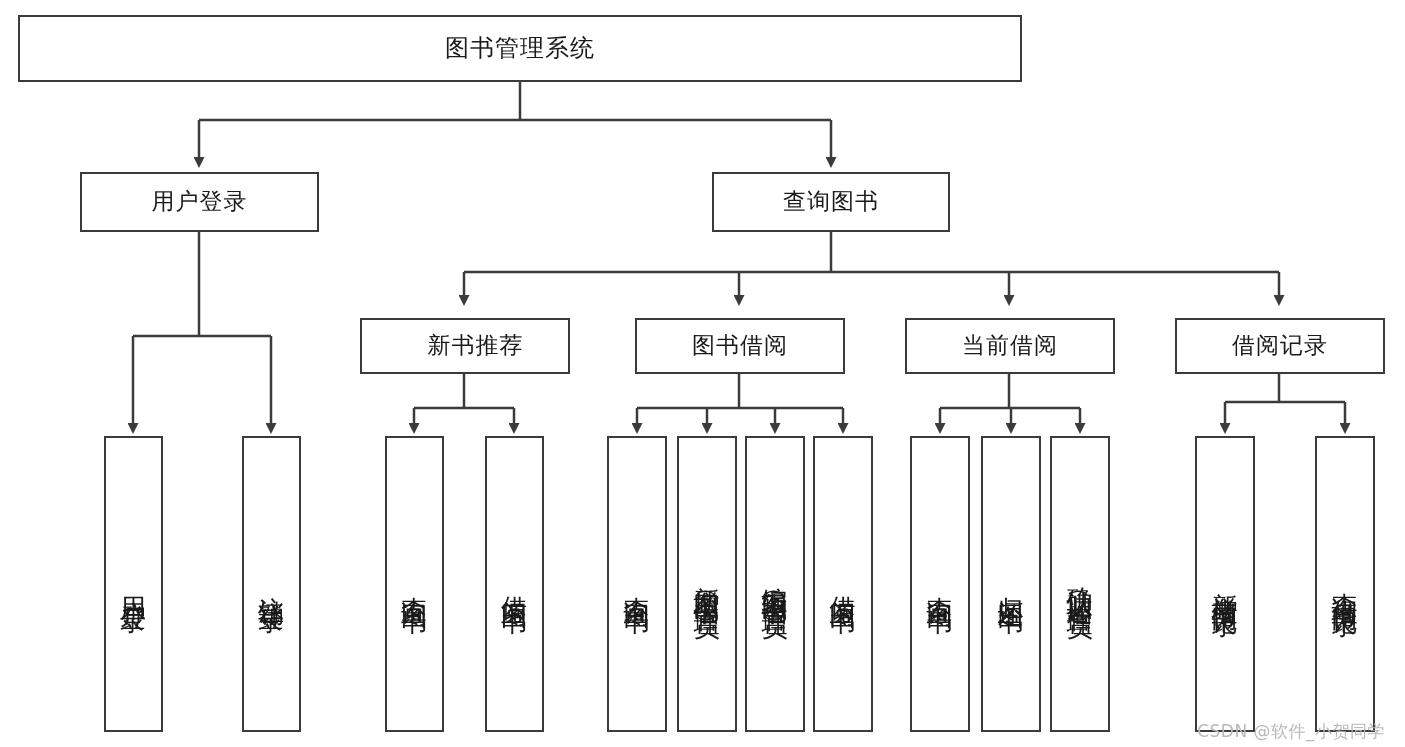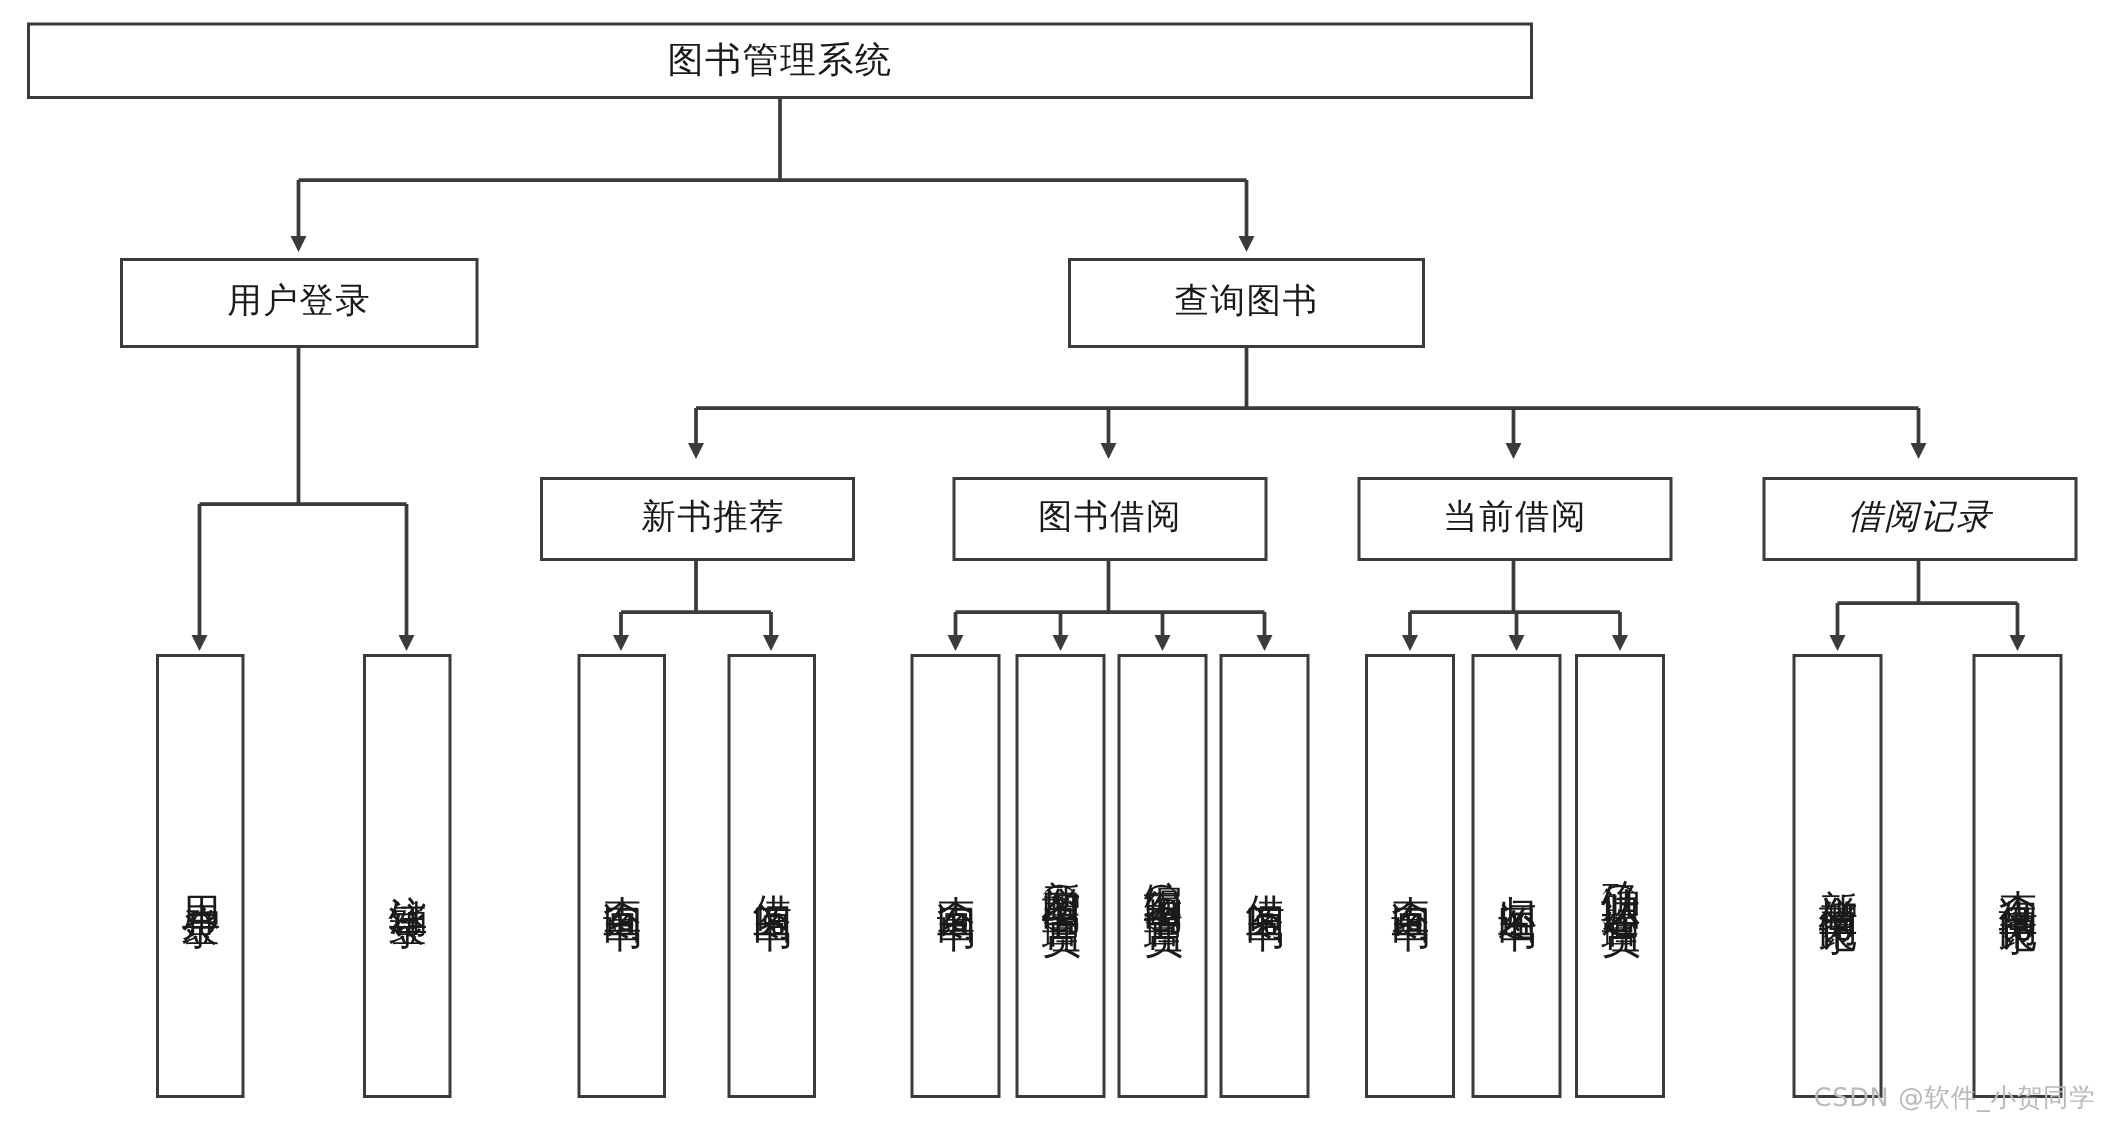--- a/index.html
+++ b/index.html
@@ -57,21 +57,21 @@
     writing-mode: vertical-rl;
     text-orientation: upright;
     font-size: 26px;
     line-height: 1;
     letter-spacing: 4px;
     text-align: center;
     white-space: nowrap;
   }
   .watermark {
     position: absolute;
-    right: 8px;
+    right: 20px;
     bottom: 4px;
     font-size: 17px;
     color: #b9b9b9;
     letter-spacing: 0.5px;
     white-space: nowrap;
     font-family: "DejaVu Sans", "Liberation Sans", sans-serif;
   }
 </style>
 </head>
 <body>
@@ -122,41 +122,41 @@
       <path d="M1011,408 L1011,424" marker-end="url(#arw)"></path>
       <path d="M1080,408 L1080,424" marker-end="url(#arw)"></path>
 
       <path d="M1279,374 L1279,402"></path>
       <path d="M1225,402 L1345,402"></path>
       <path d="M1225,402 L1225,424" marker-end="url(#arw)"></path>
       <path d="M1345,402 L1345,424" marker-end="url(#arw)"></path>
     </g>
   </svg>
 
-  <div class="node h root" style="left:18px; top:15px; width:1004px; height:51px;">
+  <div class="node h root" style="left:18px; top:15px; width:1004px; height:67px;">
     <span class="lbl">图书管理系统</span>
   </div>
 
   <div class="node h" style="left:80px; top:172px; width:239px; height:60px;">
     <span class="lbl">用户登录</span>
   </div>
   <div class="node h" style="left:712px; top:172px; width:238px; height:60px;">
     <span class="lbl">查询图书</span>
   </div>
 
   <div class="node h" style="left:360px; top:318px; width:210px; height:56px;padding-left:21px;">
     <span class="lbl">新书推荐</span>
   </div>
   <div class="node h" style="left:905px; top:318px; width:210px; height:56px;">
     <span class="lbl">当前借阅</span>
   </div>
   <div class="node h" style="left:635px; top:318px; width:210px; height:56px;">
     <span class="lbl">图书借阅</span>
   </div>
-  <div class="node h" style="left:1175px; top:318px; width:210px; height:56px;font-style:italic;">
+  <div class="node h" style="left:1175px; top:318px; width:210px; height:56px;">
     <span class="lbl">借阅记录</span>
   </div>
 
   <div class="node v" style="left:104px; top:436px; width:59px; height:296px;">
     <span class="lbl">用户登录</span>
   </div>
   <div class="node v" style="left:242px; top:436px; width:59px; height:296px;">
     <span class="lbl">注销登录</span>
   </div>
 

